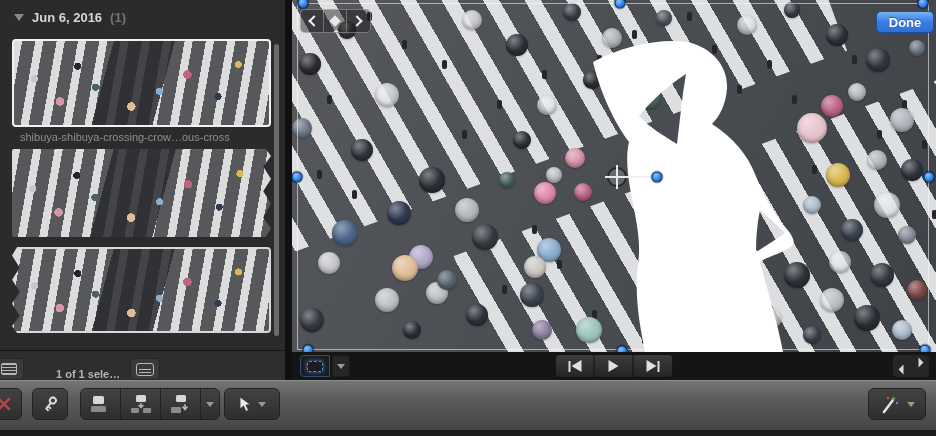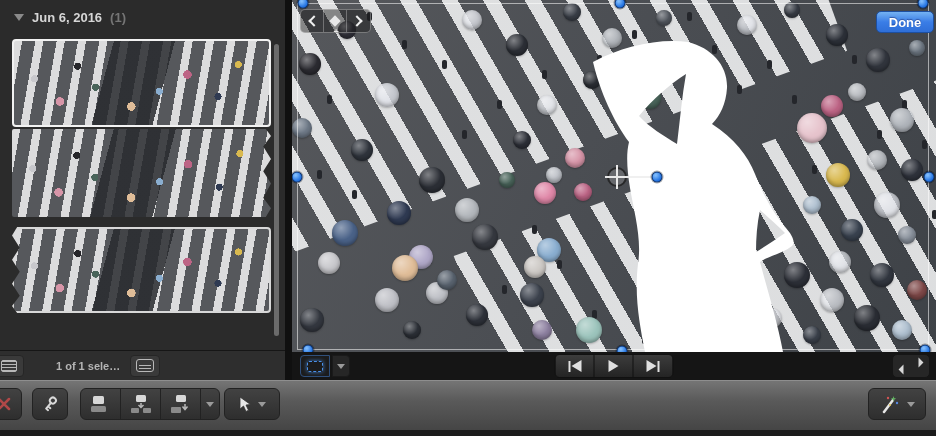--- a/index.html
+++ b/index.html
@@ -33,21 +33,21 @@
   }
   .thumb.selected { border:2px solid #f2f2f2; border-radius:4px; }
   #thumb1 { margin-top:5px; }
   #filename { color:#8f8f8f; font-size:11px; padding:4px 2px 4px 20px; white-space:nowrap; overflow:hidden; }
   #thumb2 { margin-top:2px; clip-path:polygon(0 0, 98% 0, 100% 8%, 97% 20%, 100% 34%, 97% 48%, 100% 62%, 97% 78%, 100% 90%, 98% 100%, 0 100%); }
   #thumb3 { margin-top:10px; height:86px;
             clip-path:polygon(2% 0, 100% 0, 100% 100%, 2% 100%, 0 92%, 3% 80%, 0 66%, 3% 52%, 0 38%, 3% 24%, 0 10%); }
   #thumb3.selected { border:2px solid #d8d8d8; }
 
   #sb-footer { position:absolute; left:0; bottom:0; width:285px; height:30px; background:#2e2e2e;
-               border-top:1px solid #161616; display:flex; align-items:center; }
+               border-top:1px solid #161616; display:flex; align-items:flex-end; }
   .sbf-btn { height:22px; background:#3a3a3a; border:1px solid #262626; border-radius:4px;
              display:flex; align-items:center; justify-content:center; }
   #list-btn { width:30px; margin-left:-6px; }
   .list-glyph { width:16px; height:12px; border:1px solid #b8b8b8; border-radius:2px;
                 background:repeating-linear-gradient(#b8b8b8 0 1px, transparent 1px 3px); }
   #sel-text { color:#b4b4b4; font-size:11px; font-weight:bold; margin-left:32px; }
   #dur-slider { display:flex; align-items:center; margin-left:18px; background:#272727;
                 border:1px solid #1d1d1d; border-radius:5px; height:24px; padding:0 10px; gap:8px; }
   #slider-track { position:relative; width:58px; height:3px; background:#5a5a5a; border-radius:2px; }
   #slider-thumb { position:absolute; left:32px; top:-5px; width:13px; height:13px; border-radius:50%;
@@ -155,20 +155,21 @@
 
 <div id="app">
 
   <div id="sidebar">
     <div id="sb-header">
       <span class="disc-tri"></span>
       <span id="sb-title">Jun 6, 2016</span>
       <span id="sb-count">(1)</span>
     </div>
     <div id="thumb1" class="thumb selected"></div>
+    <div id="filename">shibuya-shibuya-crossing-crow…ous-cross</div>
     <div id="thumb2" class="thumb"></div>
     <div id="thumb3" class="thumb selected"></div>
     <div id="sb-scrollbar"></div>
 
     <div id="sb-footer">
       <div id="list-btn" class="sbf-btn">
         <span class="list-glyph"></span>
       </div>
       <span id="sel-text">1 of 1 sele…</span>
       <div id="appear-btn" class="sbf-btn">

